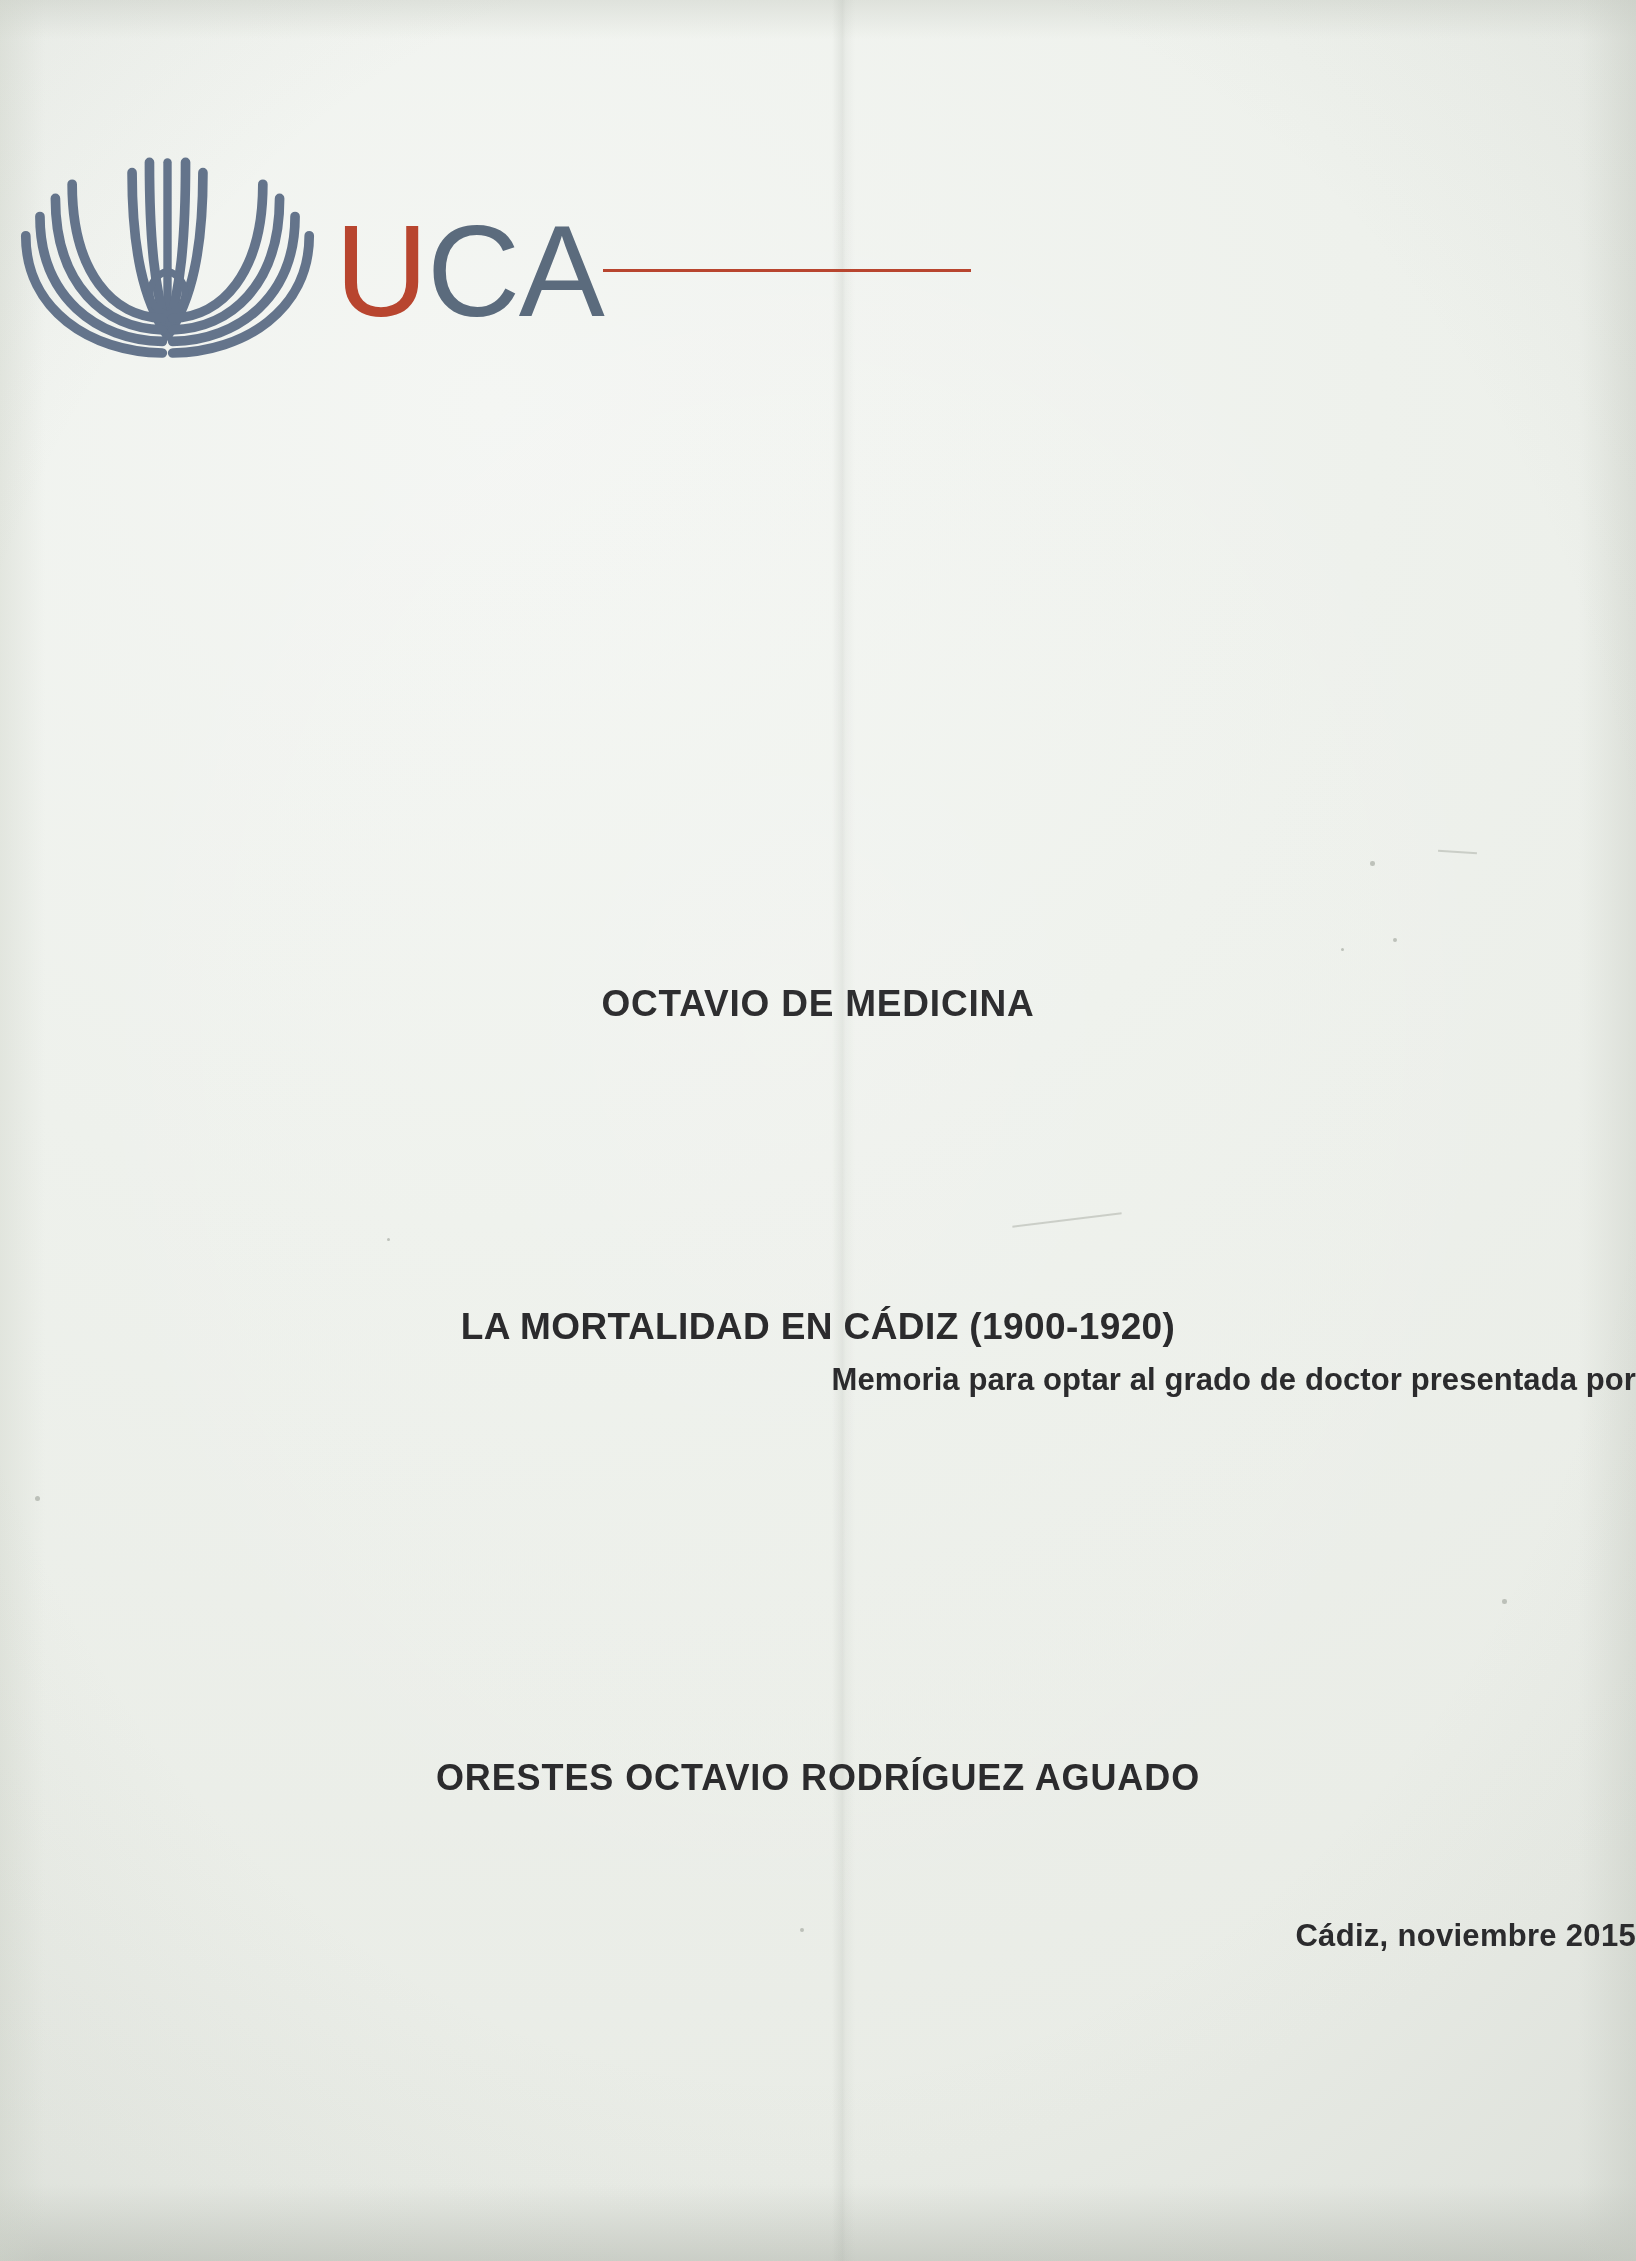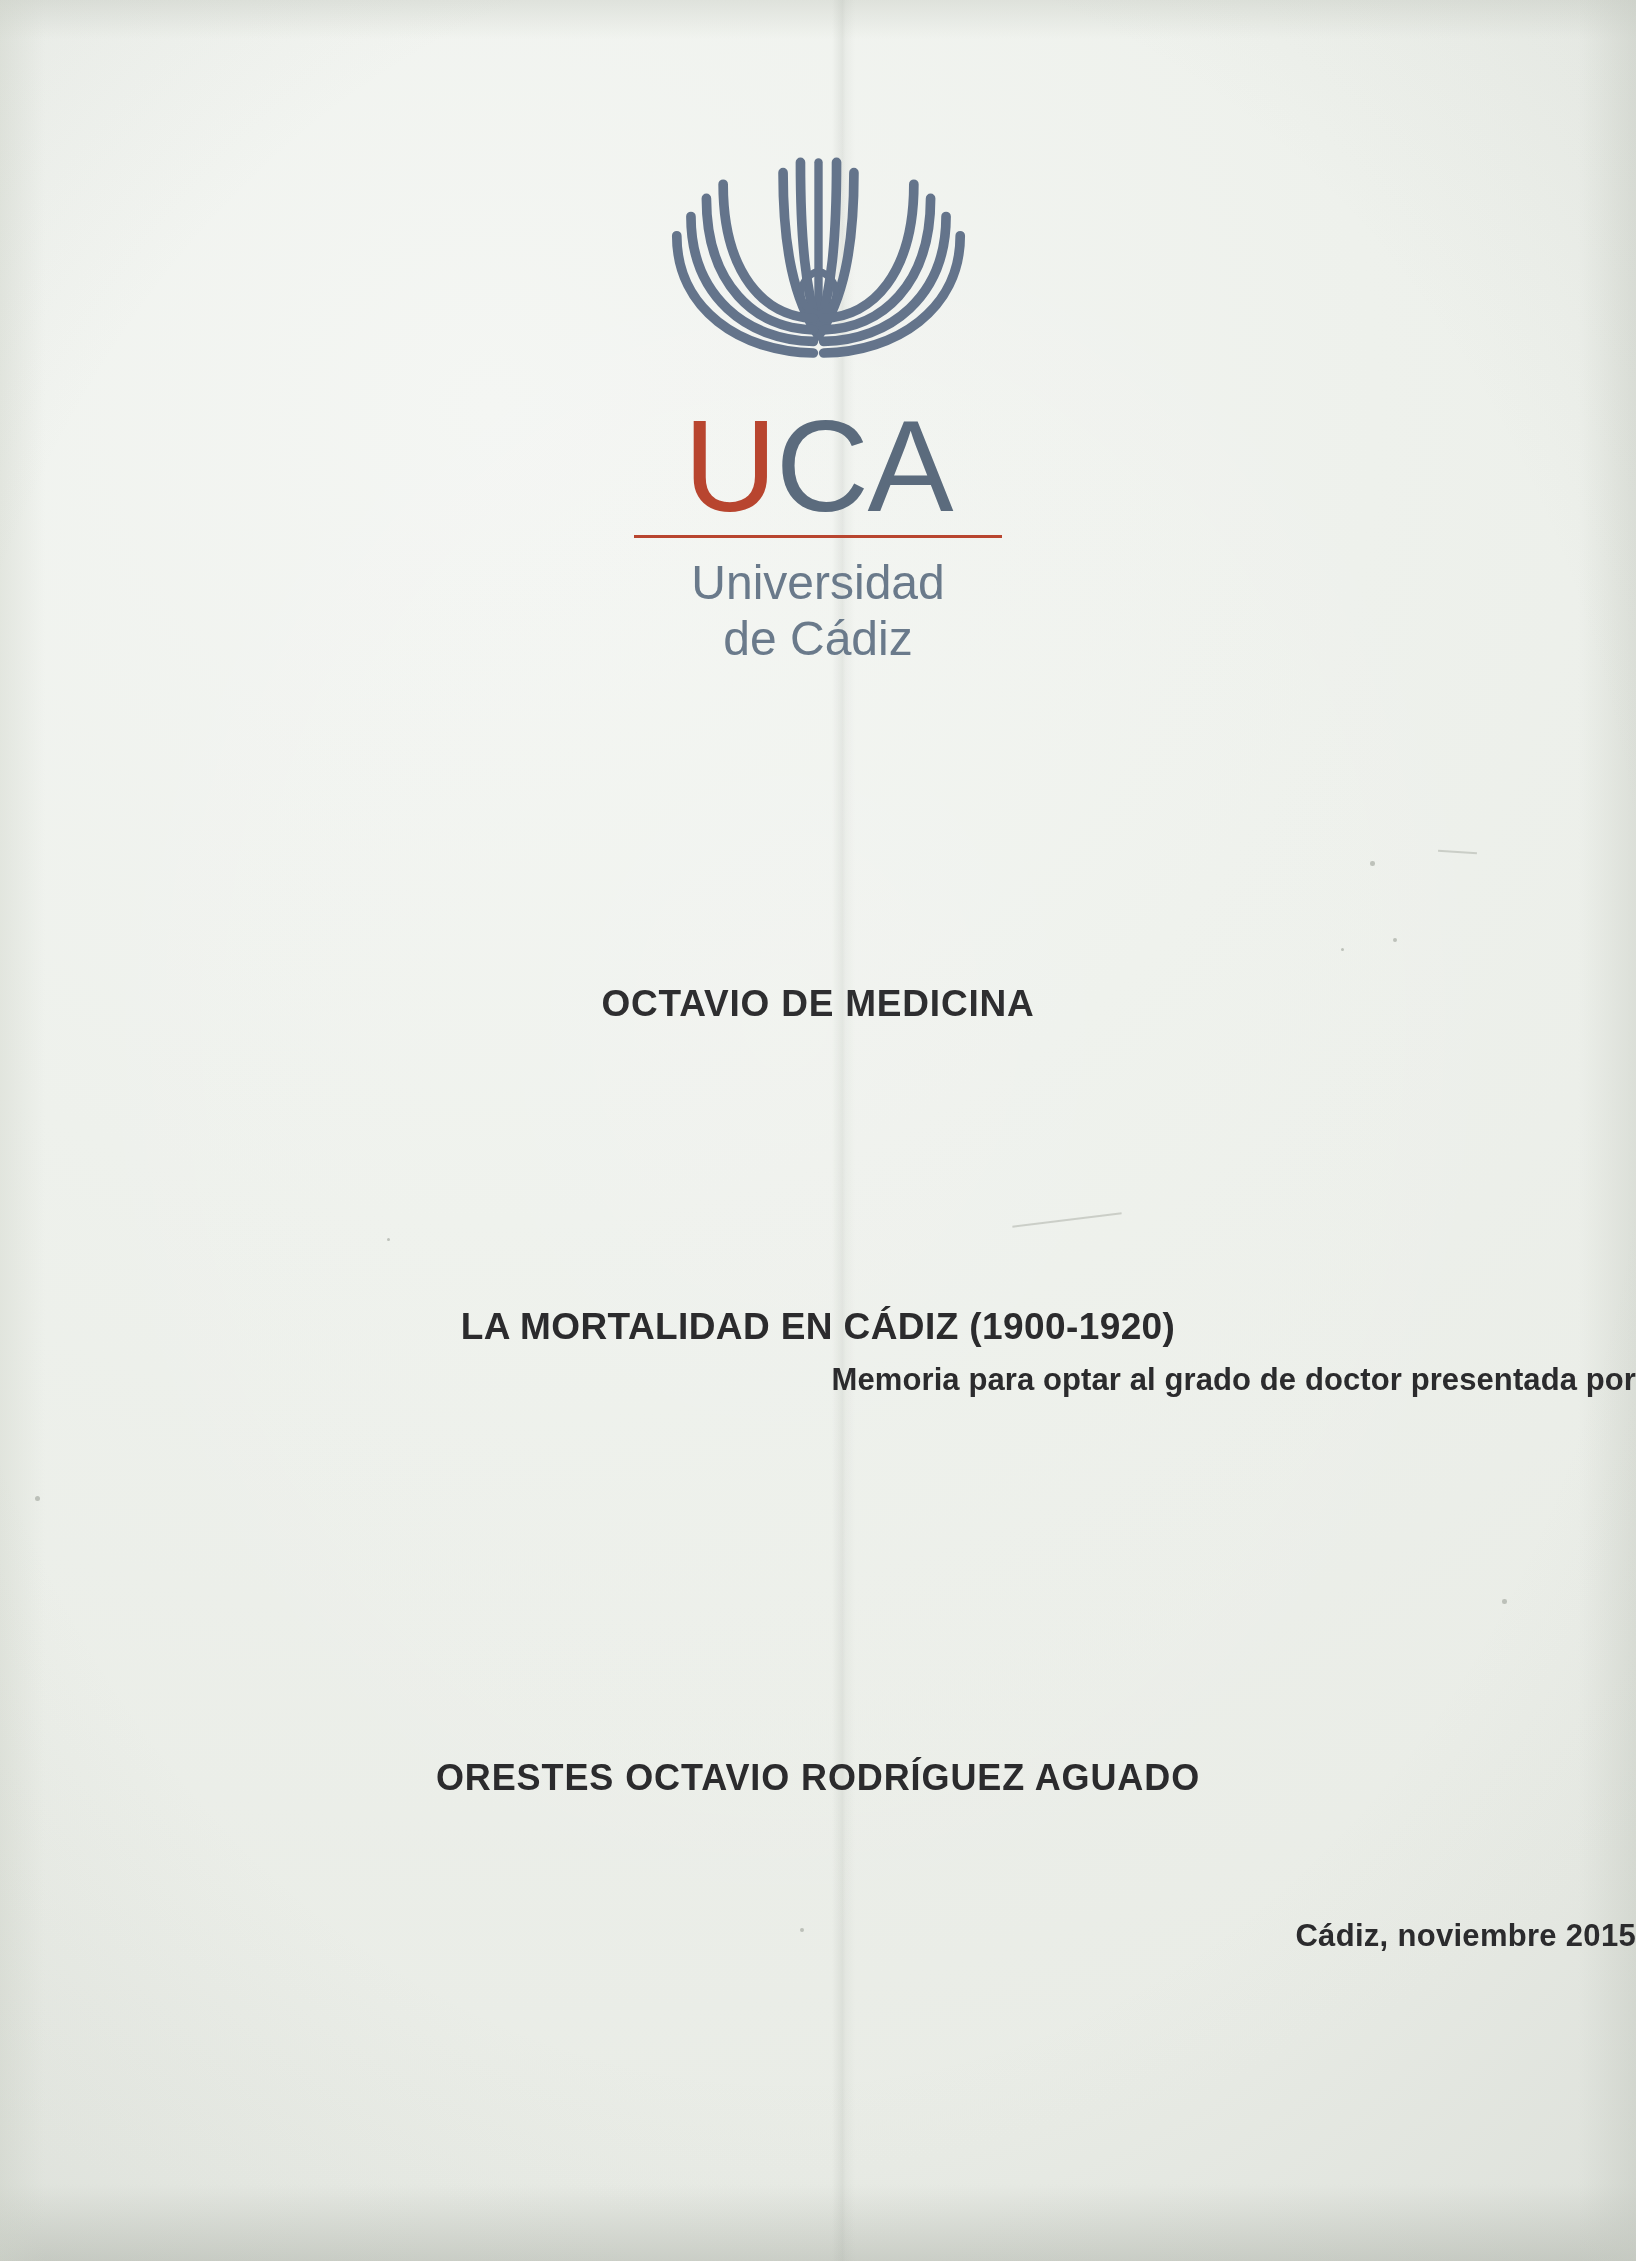--- a/index.html
+++ b/index.html
@@ -61,21 +61,21 @@
     pointer-events: none;
   }
 
   
   .logo-block {
     position: absolute;
     left: 0;
     right: 0;
     top: 139px;
     display: flex;
-    flex-direction: column;
+    flex-direction: row;
     align-items: center;
   }
   .logo-mark {
     width: 335px;
     height: 258px;
   }
   .logo-uca {
     margin-top: 6.4px;
     font-size: 129px;
     line-height: 0.98;
@@ -195,24 +195,20 @@
         <path d="M458 120 C458 245 370 312 268 314"></path>
         <path d="M434 92 C434 226 358 294 268 296"></path>
         <path d="M408 70 C408 208 344 276 268 278"></path>
       </g>
     </svg>
 
     <div class="logo-uca">
       <span class="u">U</span><span>CA</span>
     </div>
     <div class="logo-rule"></div>
-    <div class="logo-sub">
-      <div>Universidad</div>
-      <div>de Cádiz</div>
-    </div>
   </div>
 
   <div class="faculty">OCTAVIO DE MEDICINA</div>
 
   <div class="title-block">
     <div class="thesis-title">LA MORTALIDAD EN CÁDIZ (1900-1920)</div>
     <div class="thesis-subtitle">Memoria para optar al grado de doctor presentada por</div>
   </div>
 
   <div class="author">ORESTES OCTAVIO RODRÍGUEZ AGUADO</div>

